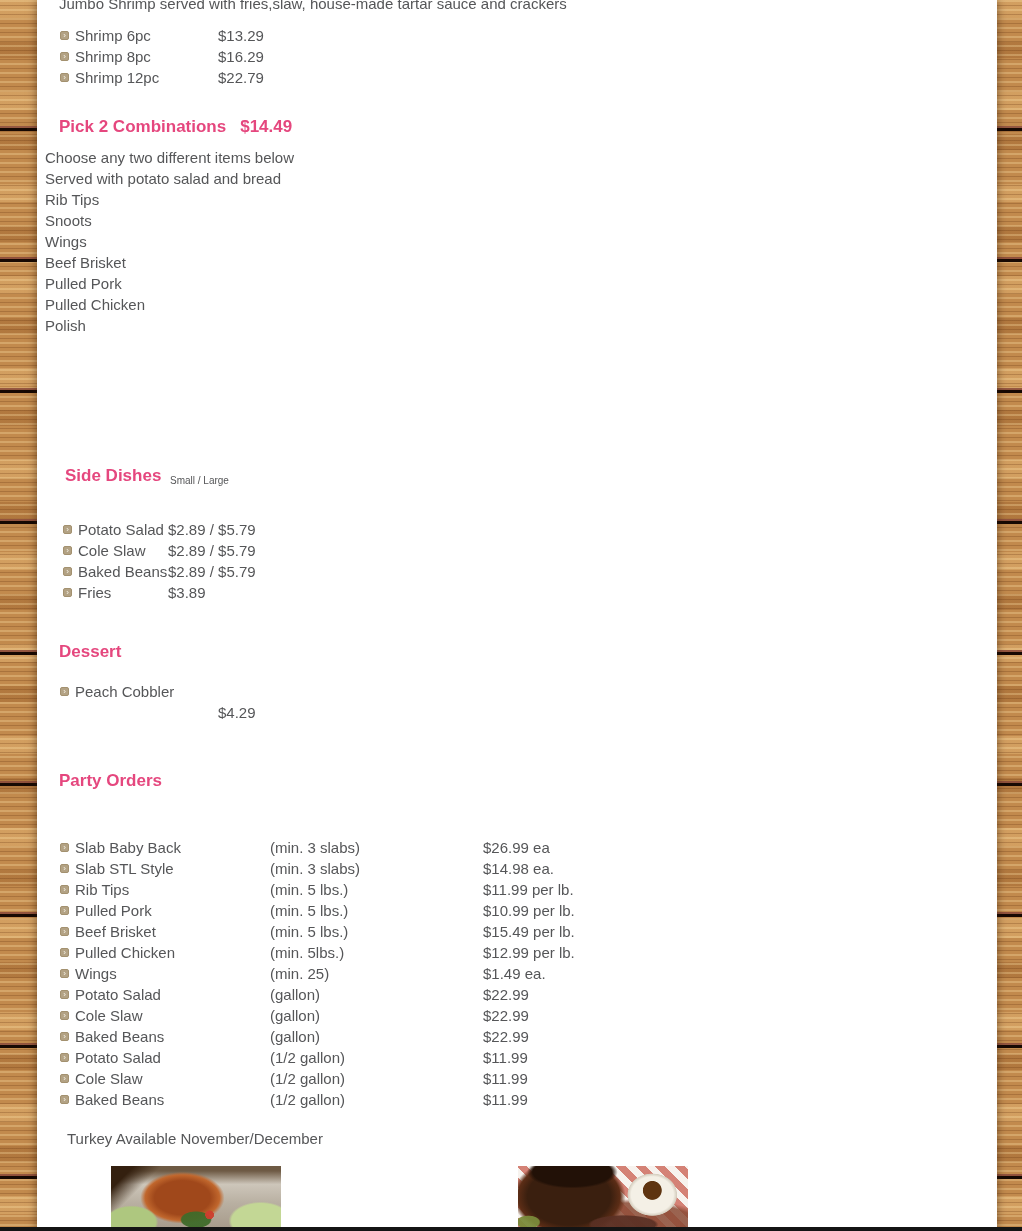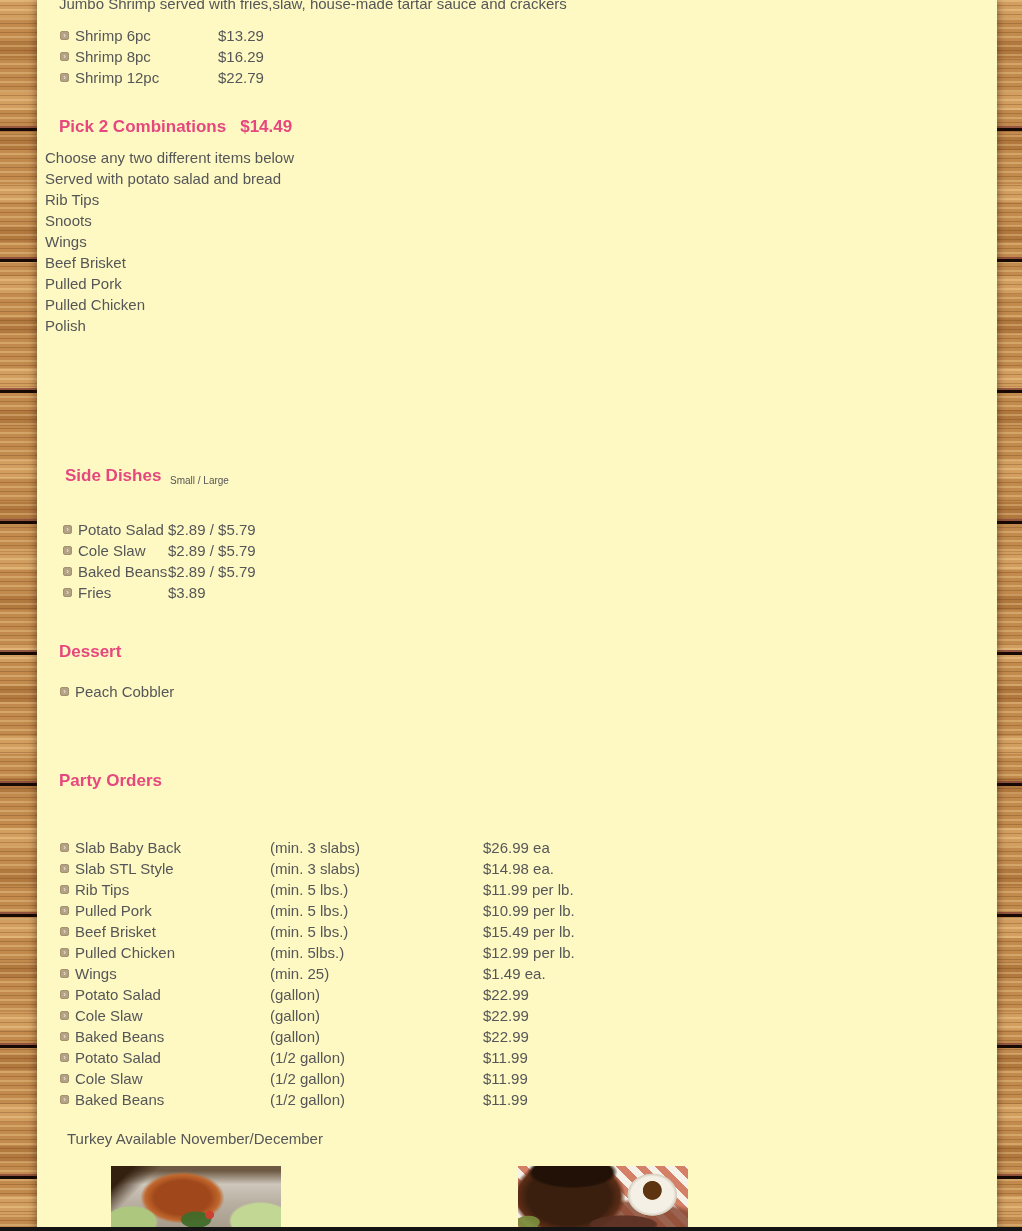--- a/index.html
+++ b/index.html
@@ -19,21 +19,21 @@
         rgba(105,55,18,.28) 5px 6px,
         rgba(0,0,0,0) 6px 9px),
       repeating-linear-gradient(180deg,
         rgba(235,190,125,.40) 0 18px,
         rgba(0,0,0,0) 18px 42px,
         rgba(140,80,30,.30) 42px 58px,
         rgba(0,0,0,0) 58px 92px);
   }
   .page{
     position:absolute;top:0;left:37px;width:960px;height:1231px;
-    background:#fef9c3;box-shadow:0 0 9px rgba(40,20,5,.55);text-decoration:underline;
+    background:#ffffff;box-shadow:0 0 9px rgba(40,20,5,.55);text-decoration:underline;
   }
   .bottom-bar{
     position:absolute;left:0;bottom:0;width:1022px;height:4px;
     background:#141414;z-index:9;
   }
   .txt{color:#555658;font-size:15px;line-height:21px;}
   .heading{
     position:absolute;left:22px;color:#e5477e;font-weight:bold;
     font-size:17px;line-height:22px;display:flex;gap:14px;white-space:nowrap;
   }
@@ -178,20 +178,21 @@
 
   <div class="heading" style="top:641px;">
     <span>Dessert</span>
   </div>
 
   <div class="list" style="top:681px;">
     <div class="row txt">
       <span class="bullet">›</span>
       <span class="name">Peach Cobbler</span>
     </div>
+    <div class="price-line txt">$4.29</div>
   </div>
 
   <div class="heading" style="top:770px;">
     <span>Party Orders</span>
   </div>
 
 
   <div class="list" style="top:837px;">
 
       <div class="row txt">

